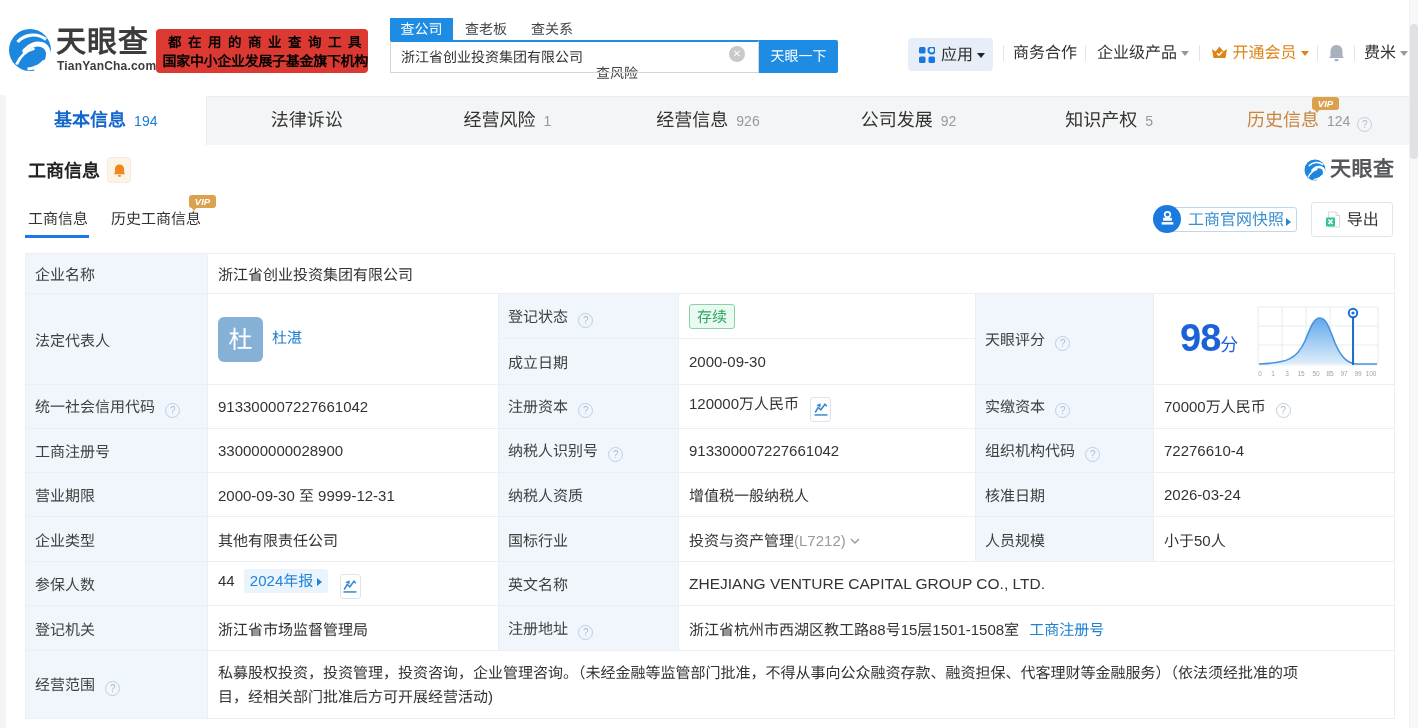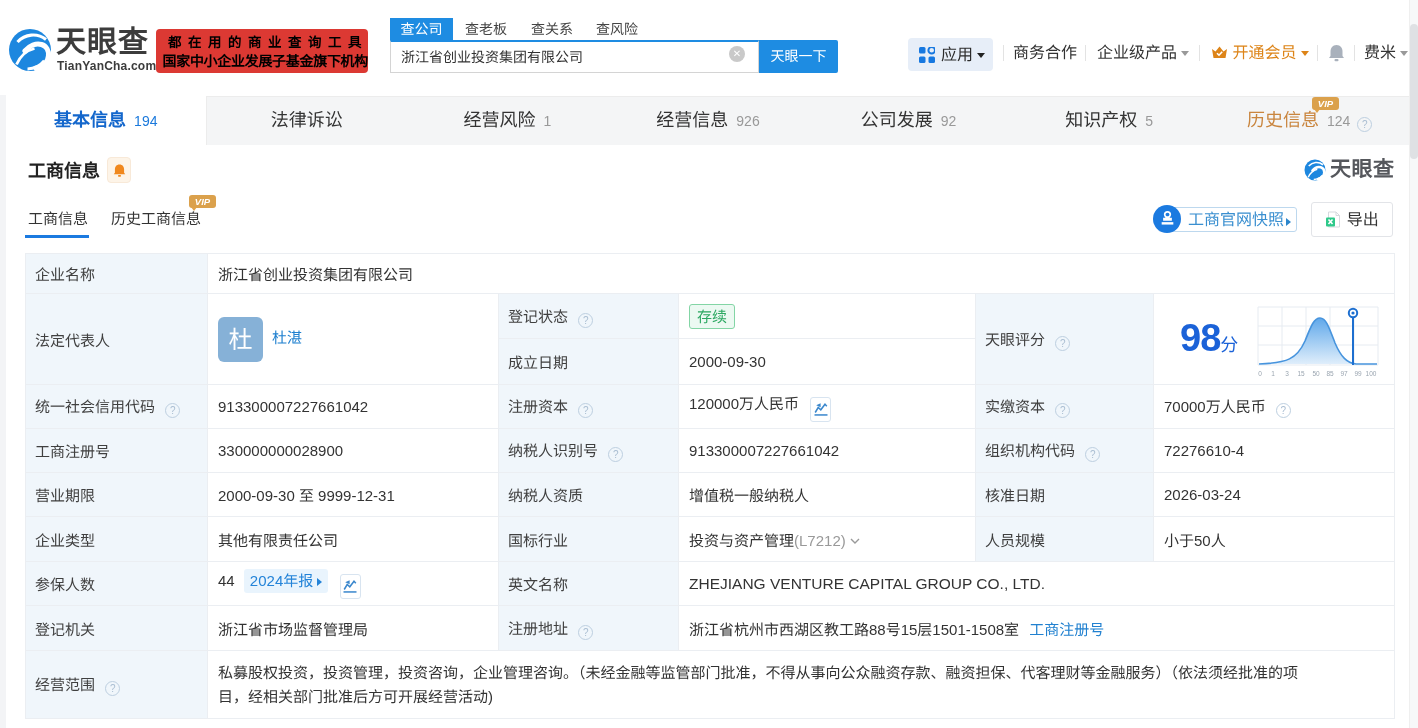--- a/index.html
+++ b/index.html
@@ -82,21 +82,21 @@
 <div class="abs" id="logo-txt">天眼查</div>
 <div class="abs" id="logo-sub">TianYanCha.com</div>
 <div class="abs" id="redbox">
     <div class="l1">都在用的商业查询工具</div>
     <div class="l2">国家中小企业发展子基金旗下机构</div>
   </div>
 
 <div class="abs stab" id="stab1">查公司</div>
 <div class="abs stab" style="left:465px;">查老板</div>
 <div class="abs stab" style="left:531px;">查关系</div>
-<div class="abs stab" style="left:596px;">查风险</div>
+<div class="abs stab" style="left:596px;margin-top:44px;">查风险</div>
 <div class="abs" id="search-input">浙江省创业投资集团有限公司</div>
 <div class="abs" id="clear-x">✕</div>
 <div class="abs" id="search-btn">天眼一下</div>
 
 <div class="abs" id="app-chip"><span style="margin-left:11px;"></span><svg width="16" height="16" viewBox="0 0 16 16" style="vertical-align:-3px;">
       <rect x="0" y="0" width="6.5" height="6.5" rx="1.5" fill="#1778e0"></rect>
       <rect x="0" y="9.5" width="6.5" height="6.5" rx="1.5" fill="#1778e0"></rect>
       <rect x="9.5" y="9.5" width="6.5" height="6.5" rx="1.5" fill="#1778e0"></rect>
       <circle cx="12.7" cy="3.3" r="3.3" fill="none" stroke="#1778e0" stroke-width="2"></circle>
     </svg><span style="margin-left:6px;">应用</span> <span class="caret-dn" style="border-top-color:#222;"></span></div>

